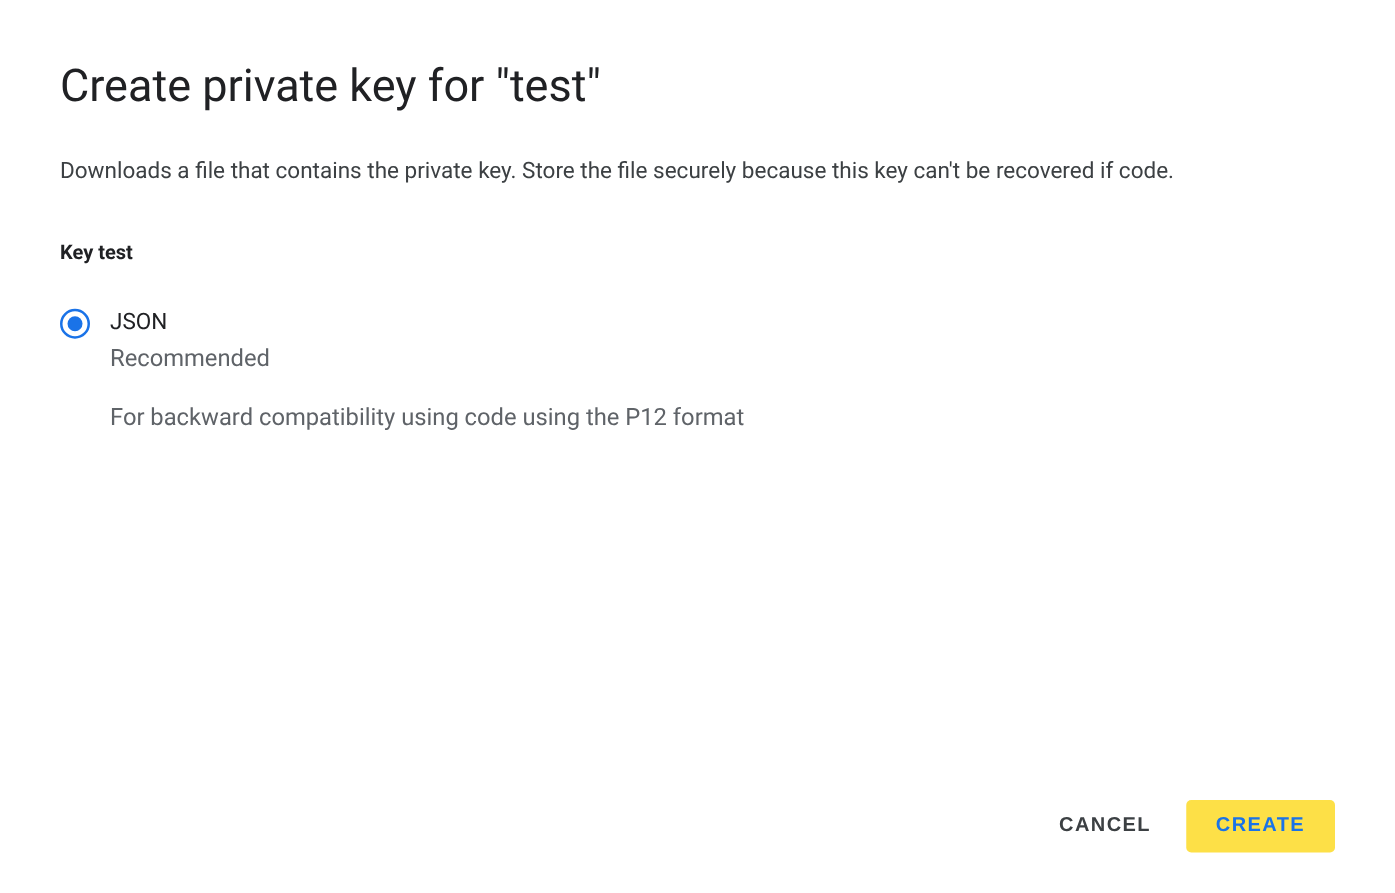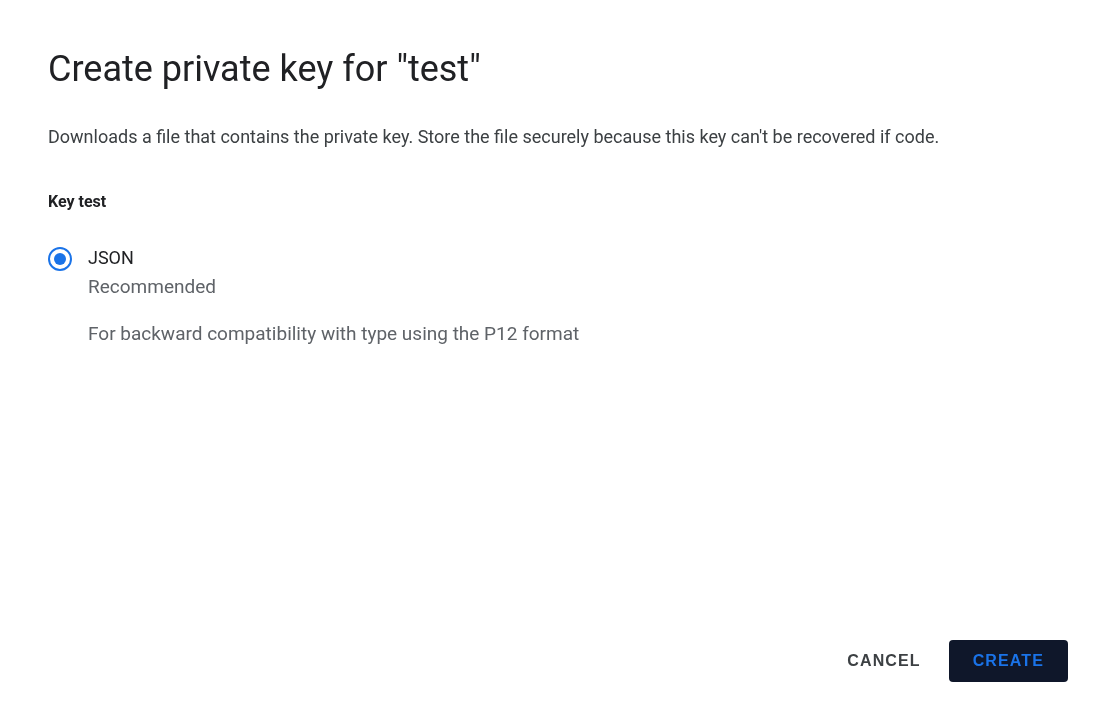--- a/index.html
+++ b/index.html
@@ -123,21 +123,21 @@
       font-size: 16px;
       font-weight: 600;
       letter-spacing: 0.07em;
       padding: 12px 20px;
       cursor: pointer;
       text-transform: uppercase;
       border-radius: 4px;
     }
 
     .btn-create {
-      background: #0f172a;
+      background: #fde047;
       border: none;
       color: #1a73e8;
       font-size: 16px;
       font-weight: 600;
       letter-spacing: 0.07em;
       padding: 12px 24px;
       cursor: pointer;
       text-transform: uppercase;
       border-radius: 4px;
     }
@@ -155,21 +155,21 @@
 
     <div class="radio-option">
       <div class="radio-row">
         <div class="radio-circle selected"></div>
         <span class="radio-label">JSON</span>
       </div>
       <div class="radio-hint">Recommended</div>
     </div>
 
     <div class="radio-option">
-      <div class="radio-hint">For backward compatibility with type using the P12 format</div>
+      <div class="radio-hint">For backward compatibility using code using the P12 format</div>
     </div>
   </div>
 
   <div class="dialog-actions">
     <button class="btn-cancel">CANCEL</button>
     <button class="btn-create">CREATE</button>
   </div>
 </div>
 
 </body></html>

